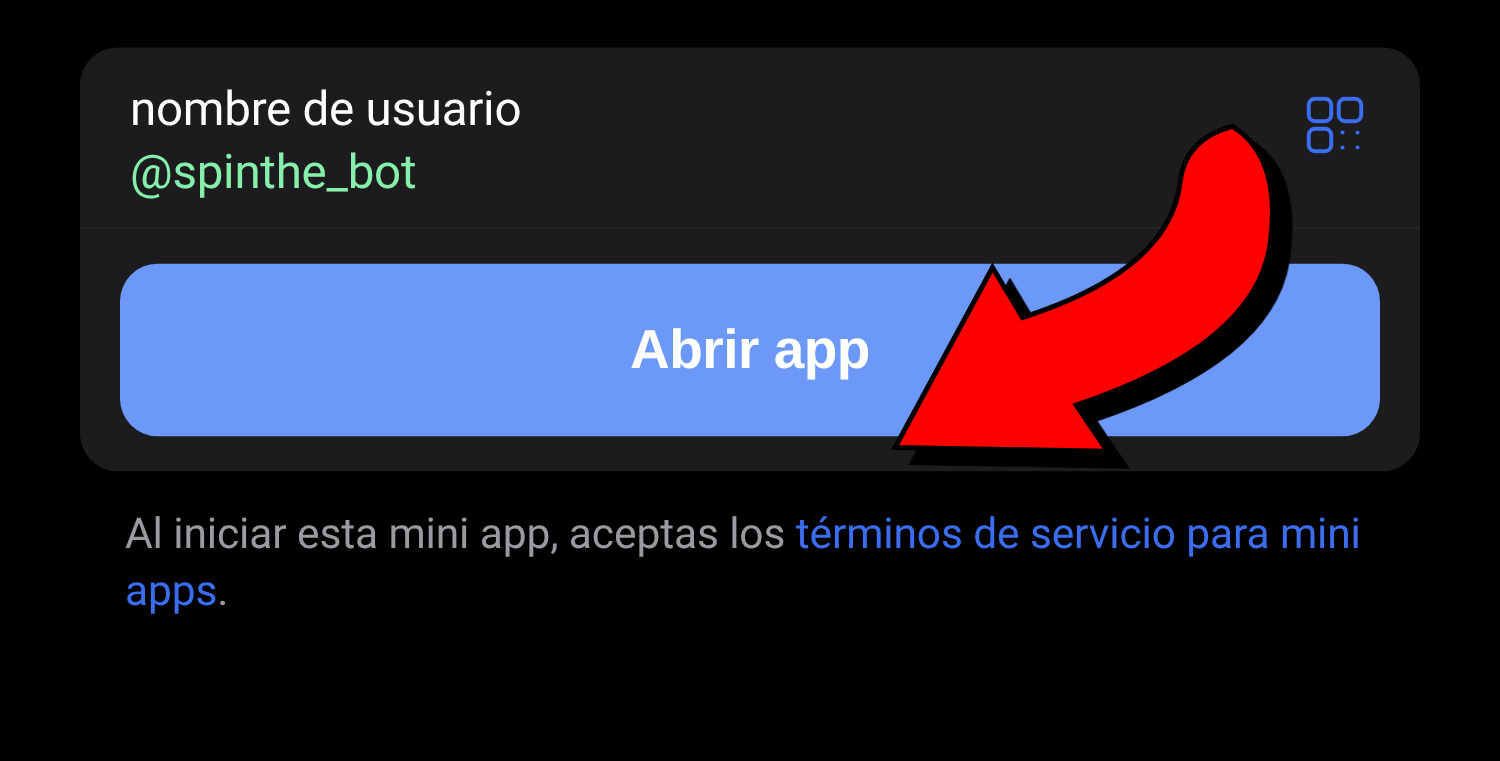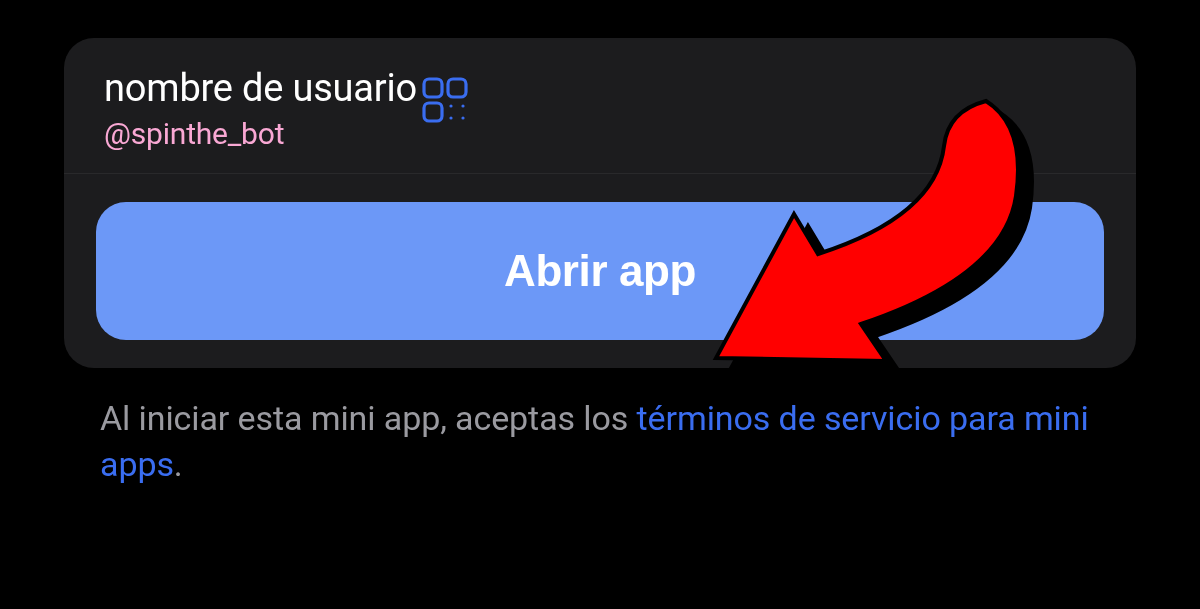--- a/index.html
+++ b/index.html
@@ -15,33 +15,34 @@
       margin: 38px 64px 0 64px;
       background: #1c1c1e;
       border-radius: 30px;
       padding: 0 0 28px 0;
       position: relative;
     }
     .card-top {
       padding: 28px 40px 22px 40px;
       display: flex;
       align-items: flex-start;
+      justify-content: space-between;
       border-bottom: 1px solid rgba(255,255,255,0.06);
     }
     .user-block { display: flex; flex-direction: column; gap: 6px; }
     .username-label {
       font-size: 38px;
       font-weight: 400;
       color: #ffffff;
       letter-spacing: -0.2px;
     }
     .username-value {
-      font-size: 30px;
+      font-size: 38px;
       font-weight: 400;
-      color: #f9a8d4;
+      color: #86efac;
       letter-spacing: -0.2px;
     }
     .qr-icon {
       margin-top: 6px;
       width: 56px;
       height: 56px;
       display: flex;
       align-items: center;
       justify-content: center;
       cursor: pointer;

